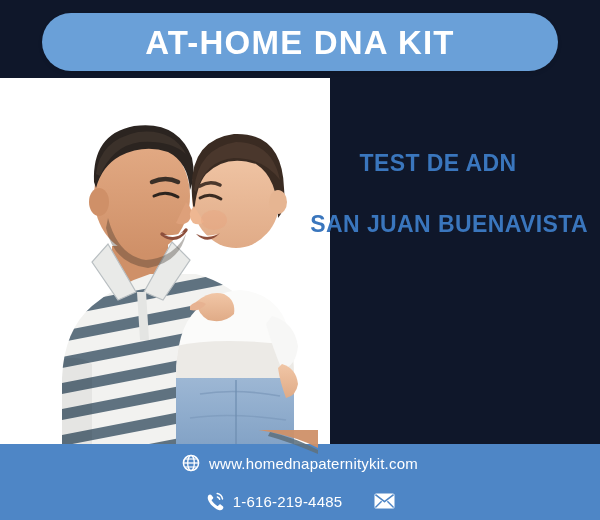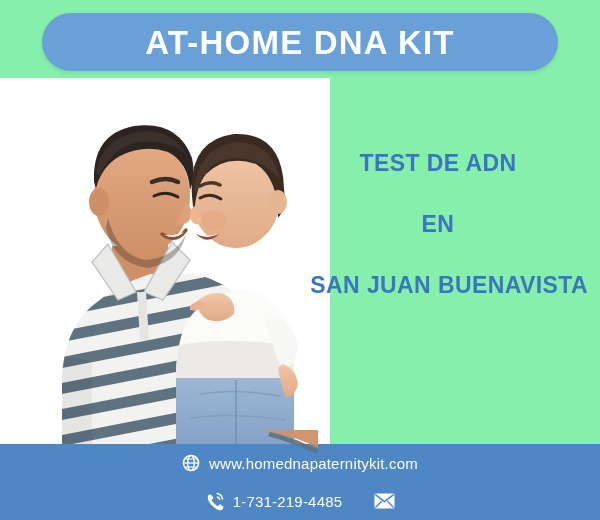--- a/index.html
+++ b/index.html
@@ -3,21 +3,21 @@
 <meta charset="utf-8">
 <style>
   * { margin:0; padding:0; box-sizing:border-box; }
   html, body { width:600px; height:520px; }
   body {
     font-family: "Liberation Sans", sans-serif;
     background:#ffffff;
     position:relative;
     overflow:hidden;
   }
-  #canvas { position:relative; width:600px; height:520px; background:#86efac; }
+  #canvas { position:relative; width:600px; height:520px; background:#0f172a; }
 
   
   .banner {
     position:absolute;
     left:42px; top:13px;
     width:516px; height:58px;
     background:#6aa0d8;
     border-radius:29px;
     display:flex; align-items:center; justify-content:center;
     box-shadow:0 2px 4px rgba(0,0,0,0.10);
@@ -213,21 +213,20 @@
       <rect x="0" y="0" width="330" height="382" fill="none"></rect>
     </svg>
   </div>
 
   <div class="banner">
     <span class="banner-title">AT-HOME DNA KIT</span>
   </div>
 
   <div class="headline">
     <div class="headline-line hl-1">TEST DE ADN</div>
-    <div class="headline-line hl-2">EN</div>
     <div class="headline-line hl-3">SAN JUAN BUENAVISTA</div>
   </div>
 
   <div class="footer">
 
     <div class="footer-row row-web">
       <div class="contact-item">
         <span class="icon">
           <svg width="18" height="18" viewBox="0 0 18 18" aria-hidden="true">
             <circle cx="9" cy="9" r="7.6" fill="none" stroke="#ffffff" stroke-width="1.5"></circle>
@@ -243,21 +242,21 @@
 
     <div class="footer-row row-contact">
       <div class="contact-item">
         <span class="icon">
           <svg width="19" height="19" viewBox="0 0 19 19" aria-hidden="true">
             <path d="M3.4 3.2c1-1 2.2-1 2.9-.2l1.6 1.9c.6.7.5 1.4-.2 2l-.9.8c-.2.2-.3.5-.1.8.6 1.1 1.5 2.2 2.5 3.1.9.9 2 1.7 3.1 2.3.3.1.6.1.8-.1l.8-.9c.6-.7 1.3-.8 2-.2l1.9 1.6c.8.7.8 1.9-.2 2.9-1.1 1.1-2.5 1.3-4 .8-2.3-.8-4.5-2.3-6.4-4.2-1.9-1.9-3.4-4.1-4.2-6.4-.5-1.5-.3-2.9.4-4.1z" fill="#ffffff"></path>
             <path d="M12.2 1.6a6.6 6.6 0 0 1 5.3 5.3" fill="none" stroke="#ffffff" stroke-width="1.5" stroke-linecap="round"></path>
             <path d="M12.4 5a3.4 3.4 0 0 1 2.3 2.3" fill="none" stroke="#ffffff" stroke-width="1.5" stroke-linecap="round"></path>
           </svg>
         </span>
-        <span class="contact-text">1-731-219-4485</span>
+        <span class="contact-text">1-616-219-4485</span>
       </div>
 
       <div class="contact-item">
         <span class="icon">
           <svg width="21" height="16" viewBox="0 0 21 16" aria-hidden="true">
             <rect x="0.5" y="0.5" width="20" height="15" rx="1.6" fill="#ffffff"></rect>
             <path d="M1.4 1.6 L10.5 8.6 L19.6 1.6" fill="none" stroke="#4e86c6" stroke-width="1.6" stroke-linejoin="round"></path>
             <path d="M1.4 14.4 L7.6 8.2" fill="none" stroke="#4e86c6" stroke-width="1.4"></path>
             <path d="M19.6 14.4 L13.4 8.2" fill="none" stroke="#4e86c6" stroke-width="1.4"></path>
           </svg>

